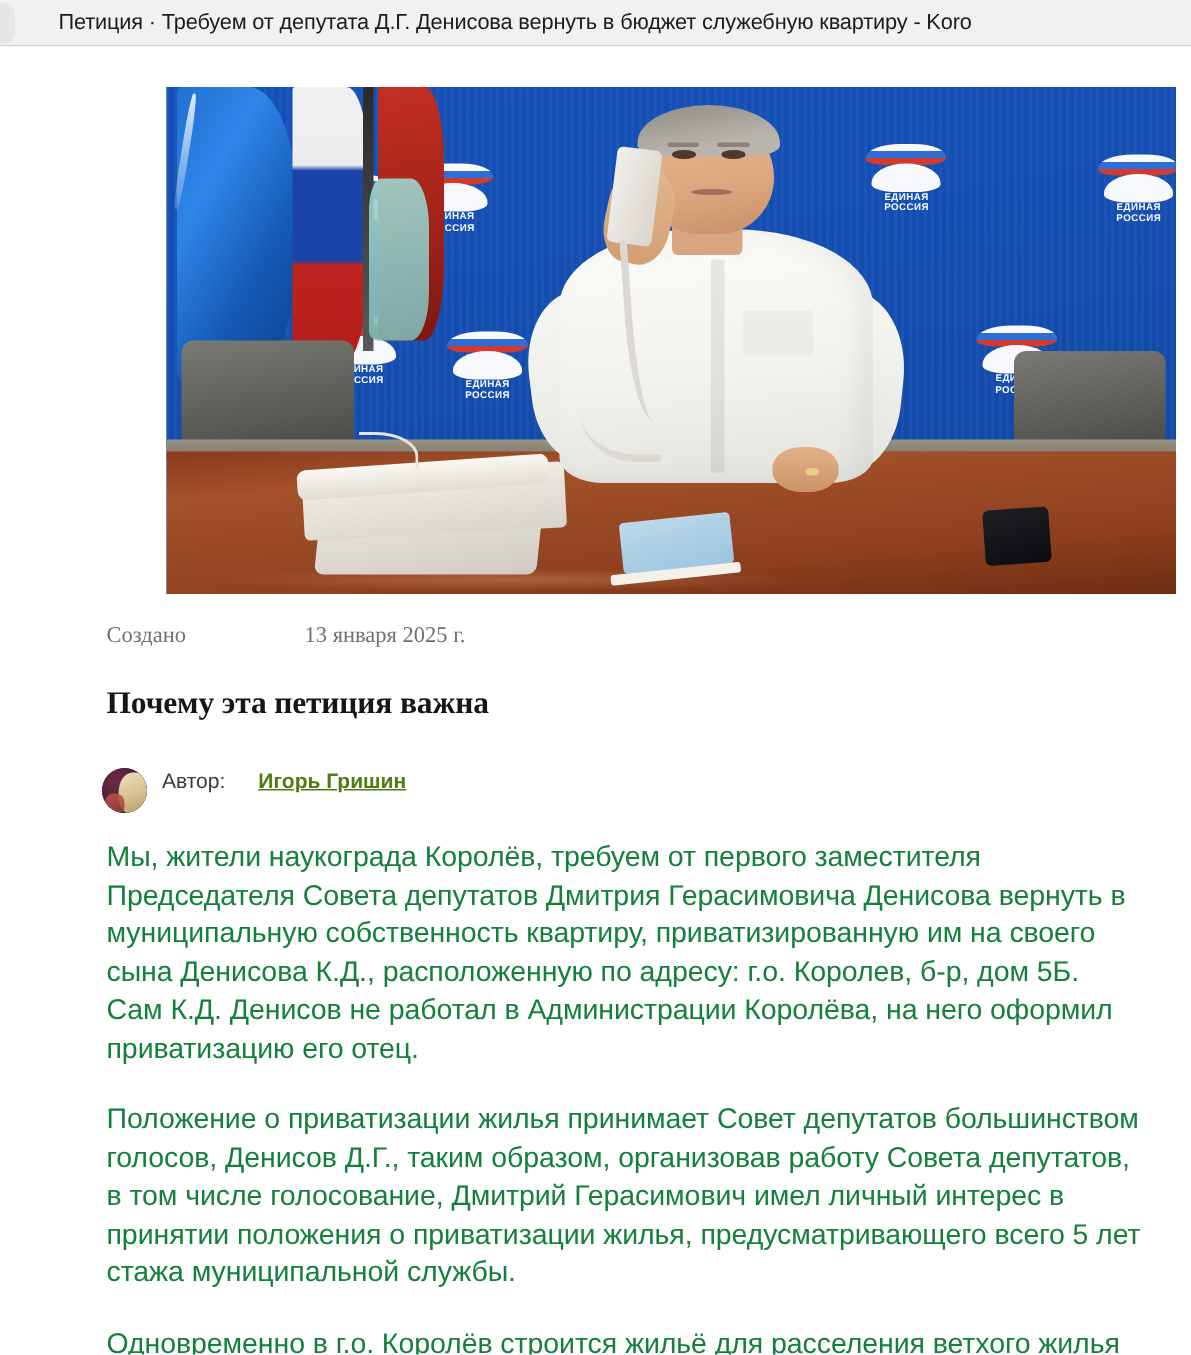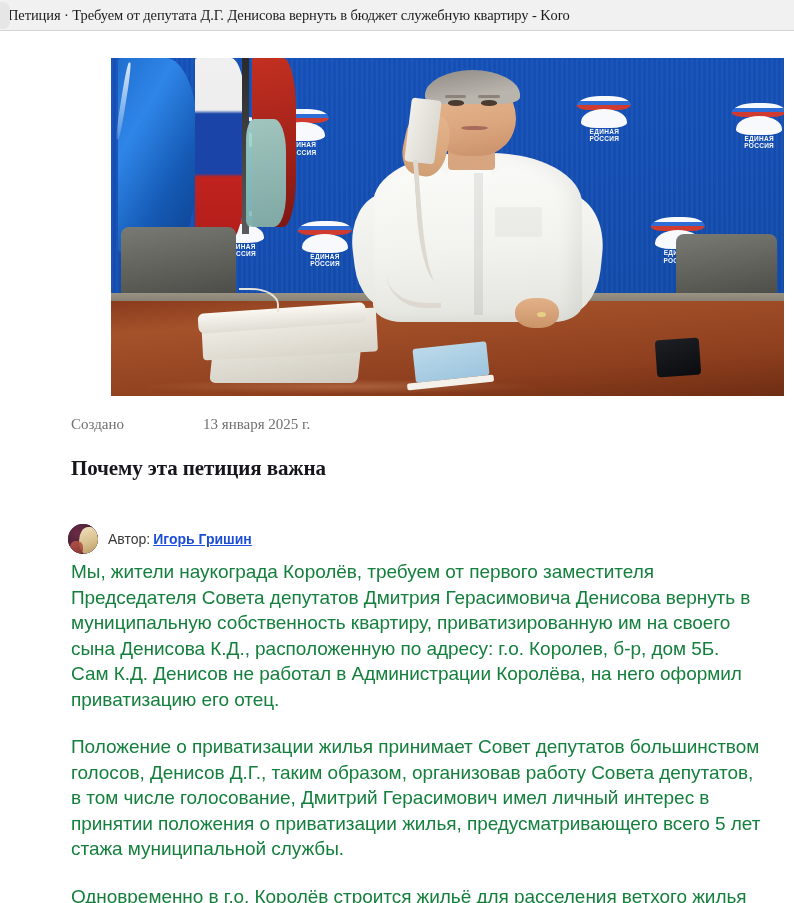--- a/index.html
+++ b/index.html
@@ -23,27 +23,27 @@
     overflow: hidden;
   }
   #tab-edge {
     position: absolute;
     left: -12px; top: 2px;
     width: 22px; height: 27px;
     background: #e6e6e6;
     border-radius: 7px;
   }
   #titlebar-title {
-    margin-left: 8px;
+    margin-left: 39px;
     font-size: 14.5px;
     line-height: 31px;
     color: #1c1c1c;
     white-space: nowrap;
     letter-spacing: -0.1px;
-    font-family: Liberation Serif, serif;
+    font-family: Liberation Sans, sans-serif;
   }
 
   
   #page {
     position: relative;
     width: 794px;
     height: 872px;
     background: #ffffff;
   }
 
@@ -345,24 +345,23 @@
     font-size: 21px;
     font-weight: bold;
     color: #15151b;
     letter-spacing: -0.1px;
     font-family: Liberation Serif, serif;
   }
 
   
   #author-row {
     position: absolute;
-    left: 68px; top: 493px;
+    left: 68px; top: 481px;
     height: 30px;
     display: flex;
-    align-items: center;
   }
   #author-avatar {
     width: 30px; height: 30px;
     border-radius: 50%;
     overflow: hidden;
     position: relative;
     background: #4a2338;
     flex: none;
   }
   #author-avatar .av-a {
@@ -381,24 +380,24 @@
     background: linear-gradient(150deg, #c35a4a, #8e3a33);
     border-radius: 40%;
     opacity: .85;
   }
   #author-label {
     margin-left: 10px;
     font-size: 14px;
     color: #3a3a3a;
   }
   #author-link {
-    margin-left: 3px;
+    margin-left: 22px;
     font-size: 14px;
     font-weight: bold;
-    color: #1d4ed8;
+    color: #4d7c0f;
     text-decoration: underline;
     cursor: pointer;
   }
 
   
   #body-copy {
     position: absolute;
     left: 71px; top: 528px;
     width: 690px;
   }

